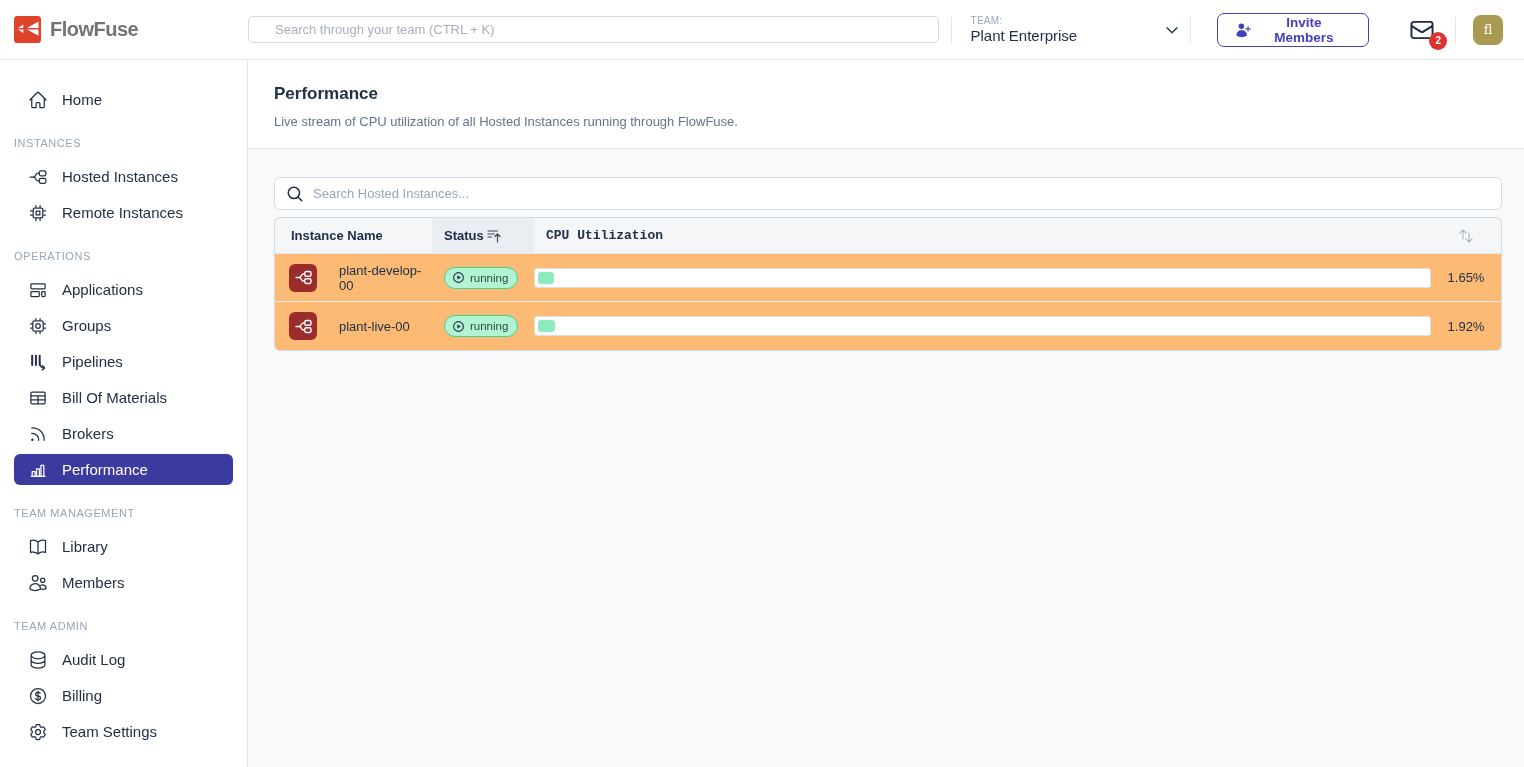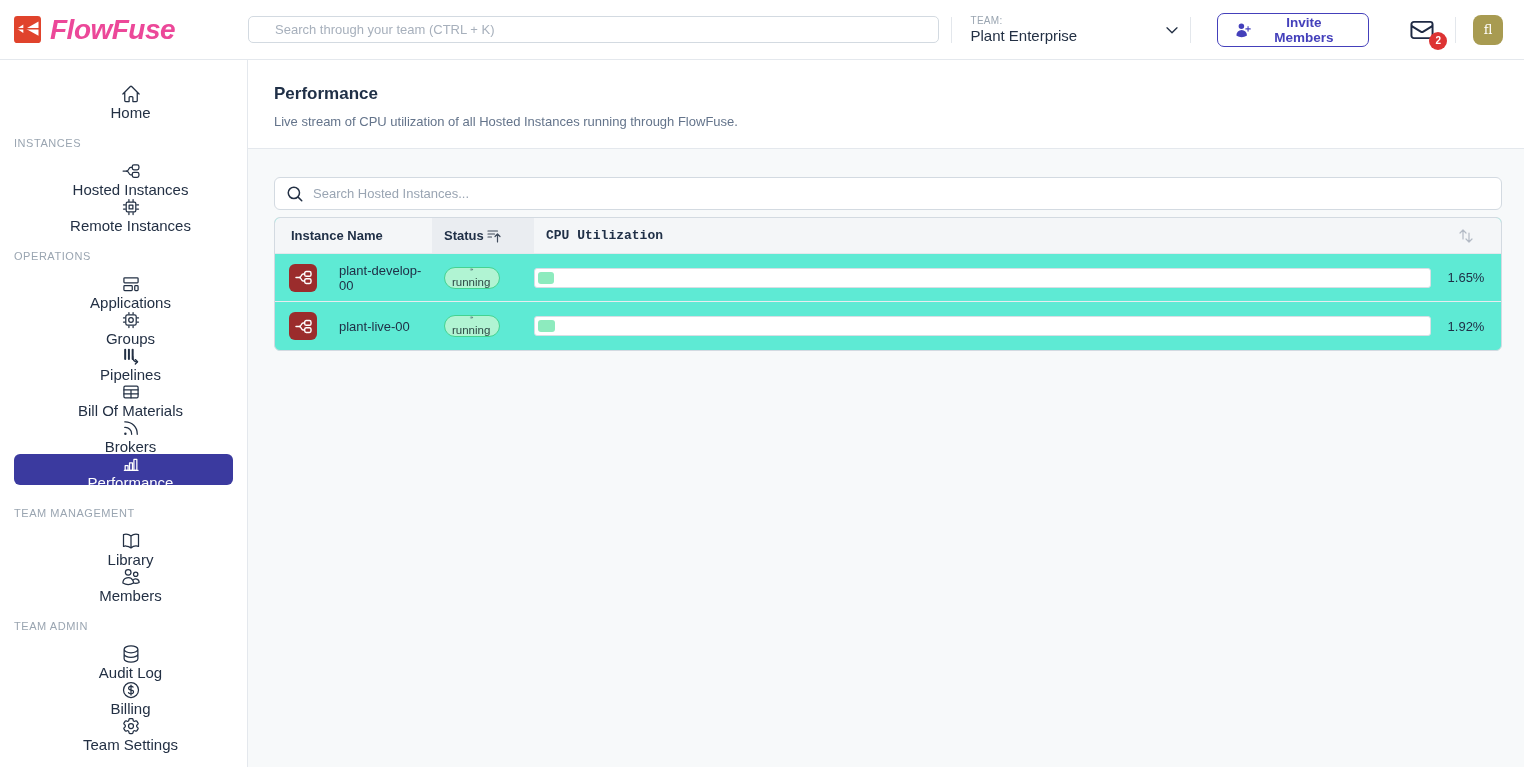--- a/index.html
+++ b/index.html
@@ -12,21 +12,21 @@
   svg { display:block; }
 
   
   .header {
     height:60px; flex:0 0 60px; background:#fff;
     border-bottom:1px solid #E4E8ED;
     display:flex; align-items:center; padding:0 21px 0 14px;
   }
   .logo-wrap { width:234px; flex:none; display:flex; align-items:center; gap:9px; }
   .logo-mark { width:27px; height:27px; }
-  .logo-text { font-size:28px; font-weight:700; color:#ec4899; letter-spacing:-0.5px;font-style:italic; }
+  .logo-text { font-size:20px; font-weight:700; color:#737373; letter-spacing:-0.5px; }
   .top-search {
     width:700px; height:27px; border:1px solid #D3DAE1; border-radius:5px;
     padding:0 26px; font-size:13px; color:#233044; outline:none;
     font-family:"Liberation Sans", sans-serif;
   }
   .top-search::placeholder { color:#A7B0BC; }
   .v-div { width:1px; height:26px; background:#E3E7EC; flex:none; }
   .team-block {
     margin-left:18px; width:212px; display:flex; align-items:center;
     justify-content:space-between; cursor:pointer;
@@ -61,22 +61,22 @@
   
   .shell { flex:1; display:flex; min-height:0; }
 
   
   .sidebar {
     width:248px; flex:none; background:#fff; border-right:1px solid #E4E8ED;
     padding-top:16px; overflow:hidden;
   }
   .nav-item {
     height:31px; margin:0 14px 5px 14px; border-radius:6px;
-    display:flex; align-items:center; gap:0; padding-left:14px;
-    font-size:15px; color:#233044; cursor:pointer;flex-direction:column;
+    display:flex; align-items:center; gap:14px; padding-left:14px;
+    font-size:15px; color:#233044; cursor:pointer;
   }
   .nav-item .nav-icon { width:20px; height:20px; color:#233044; flex:none; }
   .nav-item .nav-icon svg { width:20px; height:20px; }
   .nav-item.active { background:#3B3A9F; color:#fff; }
   .nav-item.active .nav-icon { color:#fff; }
   .nav-section-label {
     margin:22px 0 12px 14px; font-size:11px; font-weight:400;
     color:#9AA5B1; letter-spacing:0.05em;
   }
   .nav-gap { height:8px; }
@@ -94,21 +94,21 @@
     height:33px; background:#fff; border:1px solid #D3DAE1; border-radius:6px;
     display:flex; align-items:center; gap:9px; padding:0 11px; margin-bottom:7px;
   }
   .inst-search svg { width:18px; height:18px; color:#233044; flex:none; }
   .inst-search input {
     flex:1; border:none; outline:none; font-size:13px; color:#233044; background:transparent;
     font-family:"Liberation Sans", sans-serif;
   }
   .inst-search input::placeholder { color:#9AA5B3; }
 
-  .table { background:#5eead4; border:1px solid #D3DAE1; border-radius:6px; overflow:hidden; }
+  .table { background:#fdba74; border:1px solid #D3DAE1; border-radius:6px; overflow:hidden; }
   .thead {
     display:flex; align-items:stretch; height:36px; background:#F4F6F8;
     border-bottom:1px solid #E4E8ED; font-size:13px; font-weight:700; color:#203047;
   }
   .th { display:flex; align-items:center; }
   .th-name { width:157px; padding-left:16px; }
   .th-status { width:102px; background:#EAEDF1; padding-left:12px; gap:2px;text-align:center; }
   .th-status svg { width:16px; height:16px; color:#3E4A5B; }
   .th-cpu { flex:1; padding-left:12px;font-family:Liberation Mono, monospace; }
   .th-sort { width:70px; justify-content:center; }
@@ -120,21 +120,21 @@
   .c-name { width:157px; padding-left:14px; gap:22px; }
   .nr-icon {
     width:28px; height:28px; border-radius:6px; background:#9B2C2C; flex:none;
     display:flex; align-items:center; justify-content:center;
   }
   .nr-icon svg { width:19px; height:19px; color:#fff; }
   .c-status { width:102px; padding-left:12px; }
   .badge {
     display:inline-flex; align-items:center; gap:5px; height:22px; padding:0 9px 0 7px;
     border-radius:11px; background:#B1F4D3; border:1px solid #44D391;
-    font-size:11.5px; color:#2E4A46;flex-direction:column;
+    font-size:11.5px; color:#2E4A46;
   }
   .badge svg { width:13px; height:13px; color:#233044; }
   .c-bar { flex:1; }
   .bar {
     width:100%; height:20px; border:1px solid #D8DEE4; border-radius:3px;
     background:#fff; padding:3px; display:flex;
   }
   .fill { height:100%; min-width:16px; background:#8DEBBE; border-radius:3px; }
   .c-val { width:70px; justify-content:center; }
 </style>

